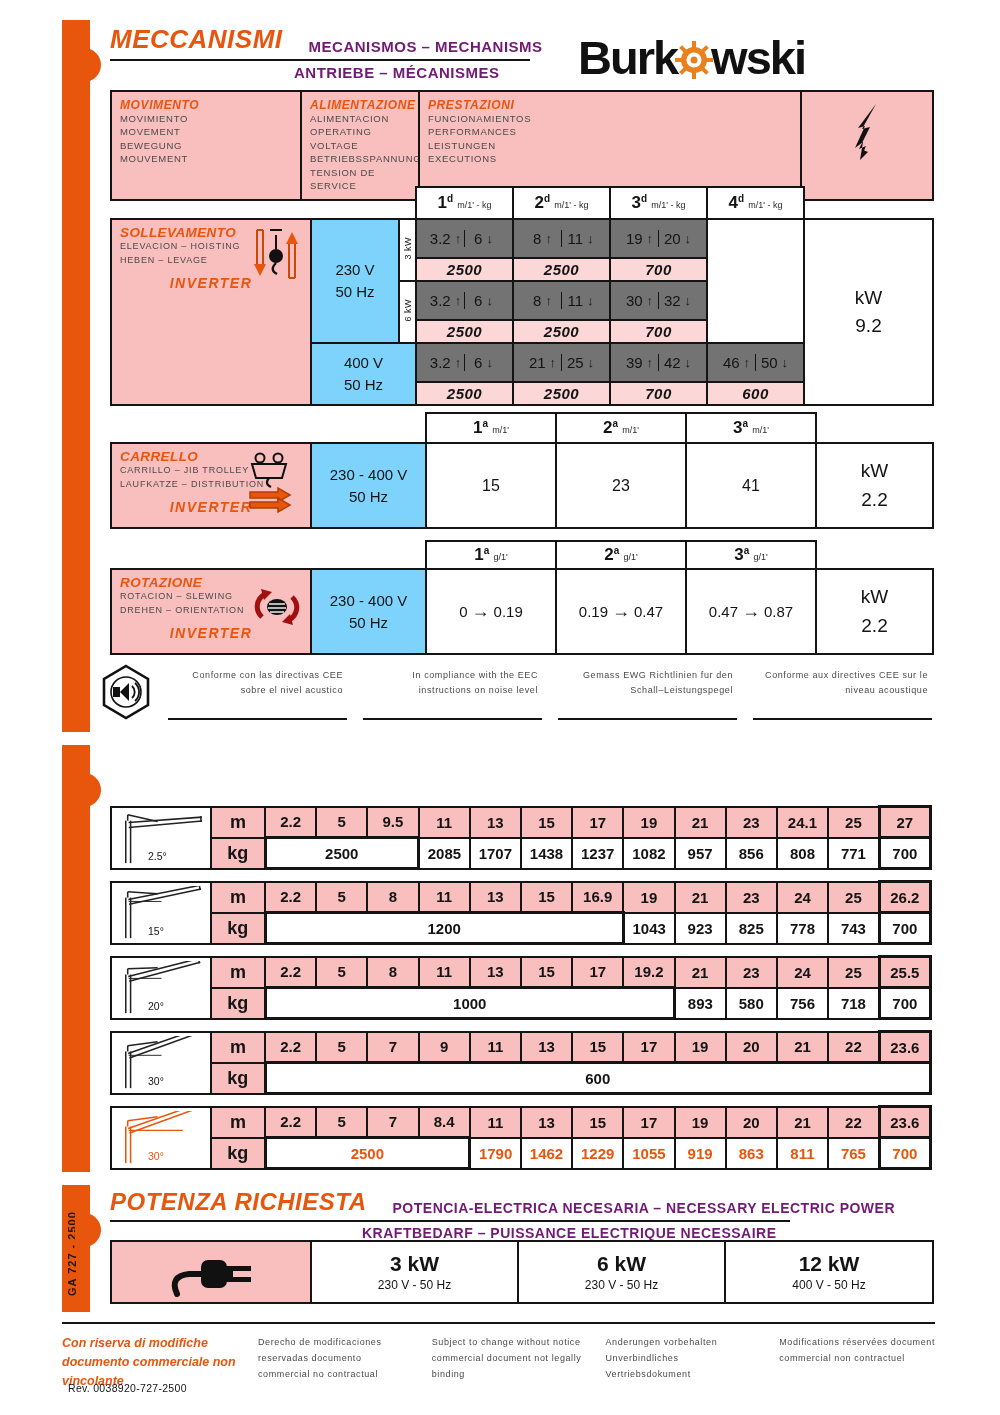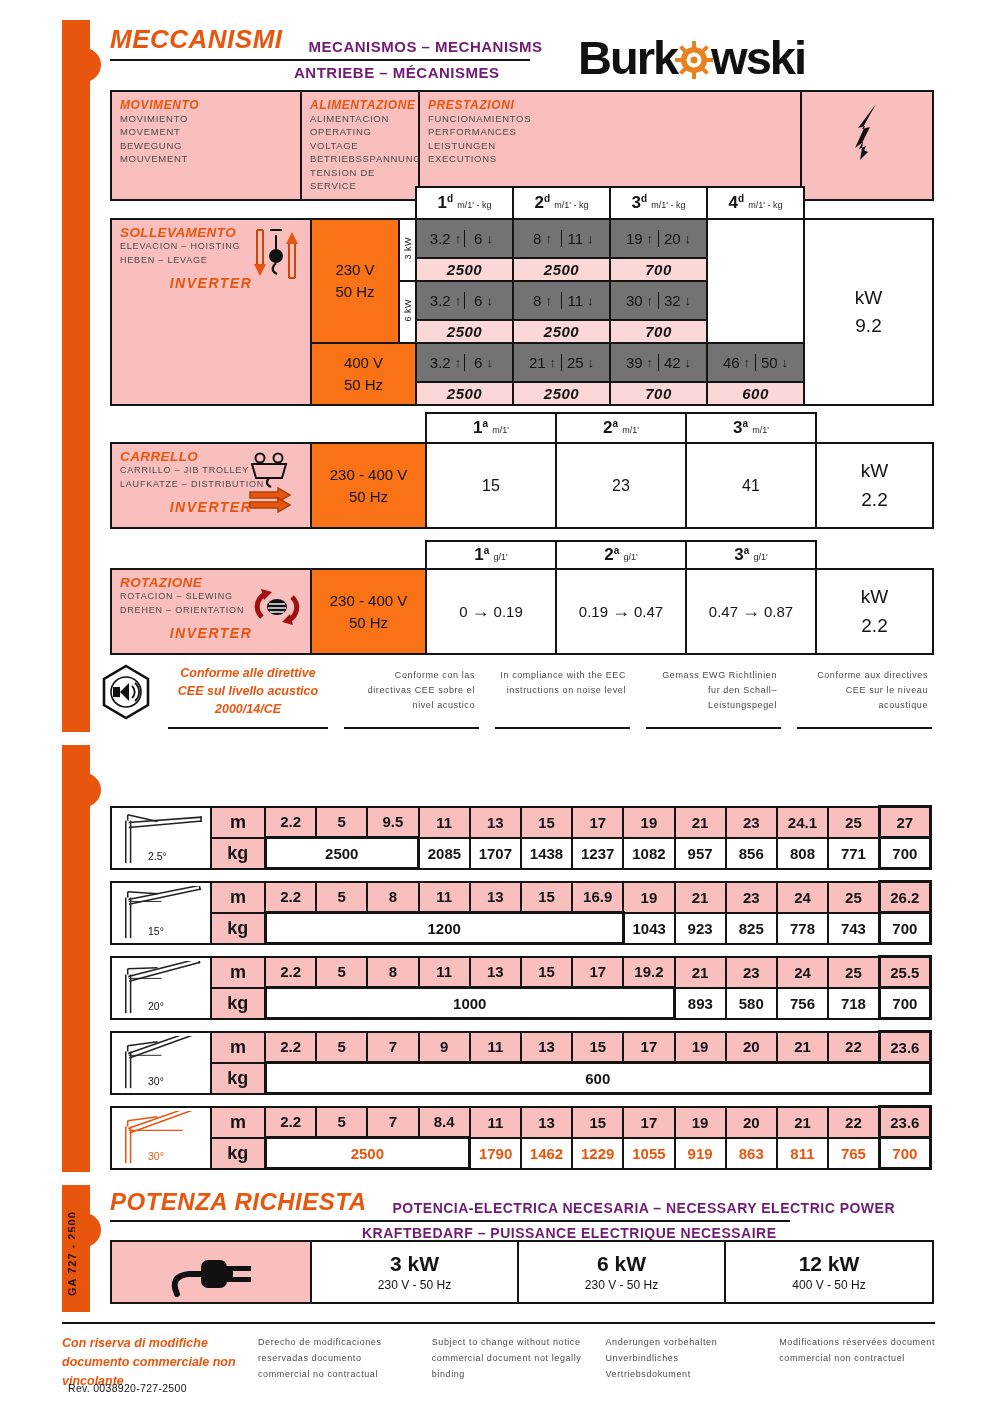--- a/index.html
+++ b/index.html
@@ -48,21 +48,21 @@
   #slew-table { top:540px; }
   .ghead { background:#fff; }
   .gnum { font-size:17px; font-weight:bold; }
   .gsup { font-size:10px; vertical-align:super; font-weight:bold; }
   .gunit { font-size:9px; color:#2a2a2a; margin-left:4px; }
   .side-cell { text-align:left; vertical-align:top; padding:5px 8px; position:relative; }
   .mech-title { font-size:13.5px; font-weight:bold; font-style:italic; color:#E8560E; letter-spacing:0.4px; display:block; }
   .mech-sub { font-size:9px; color:#4a4a4a; letter-spacing:0.8px; display:block; line-height:1.5; }
   .inverter { font-size:14px; font-weight:bold; font-style:italic; color:#E8560E; letter-spacing:1.5px; display:block; text-align:center; margin-top:8px; }
   .mech-icon { position:absolute; right:8px; top:6px; }
-  .volt { font-size:15px; line-height:1.45; background:#f97316; }
+  .volt { font-size:15px; line-height:1.45; background:#7dd3fc; }
   .kwlab { padding:0; }
   .kwlab span { writing-mode:vertical-rl; transform:rotate(180deg); font-size:9px; color:#222; letter-spacing:0.5px; }
   .speeds { padding:10px; background:#737373; }
   .speeds-inner { display:flex; height:100%; align-items:stretch; }
   .sp { flex:1; display:flex; align-items:center; justify-content:center; gap:4px; font-size:15px; }
   .sp + .sp { border-left:1.5px solid #141414; }
   .arr { font-size:13px; font-weight:bold; }
   .gload { font-size:15px; font-style:italic; font-weight:bold; letter-spacing:0.5px; }
   .kwcell { font-size:19px; line-height:1.5; background:#fff; }
   .bigval { font-size:16px; background:#fff; }
@@ -483,21 +483,20 @@
     </table>
 
   <div id="noise-row">
     <svg id="noise-icon" width="52" height="56" viewBox="0 0 52 56">
       <polygon points="26,2 48,15 48,41 26,54 4,41 4,15" fill="none" stroke="#111" stroke-width="2.6"></polygon>
       <circle cx="26" cy="28" r="15" fill="none" stroke="#111" stroke-width="1.6"></circle>
       <rect x="13" y="23" width="7" height="10" fill="#111"></rect>
       <polygon points="20,28 29,19 29,37" fill="#111"></polygon>
       <path d="M32 22 a8 8 0 0 1 0 12 M35 19 a12 12 0 0 1 0 18" fill="none" stroke="#111" stroke-width="1.8"></path>
     </svg>
-    <div class="noise-it">Conforme alle direttive CEE sul livello acustico 2000/14/CE</div>
     <div class="noise-txt">Conforme con las directivas CEE sobre el nivel acustico</div>
     <div class="noise-txt">In compliance with the EEC instructions on noise level</div>
     <div class="noise-txt">Gemass EWG Richtlinien fur den Schall–Leistungspegel</div>
     <div class="noise-txt">Conforme aux directives CEE sur le niveau acoustique</div>
   </div>
 
 
   <div id="load-tables">
 
     <table class="load-table">

